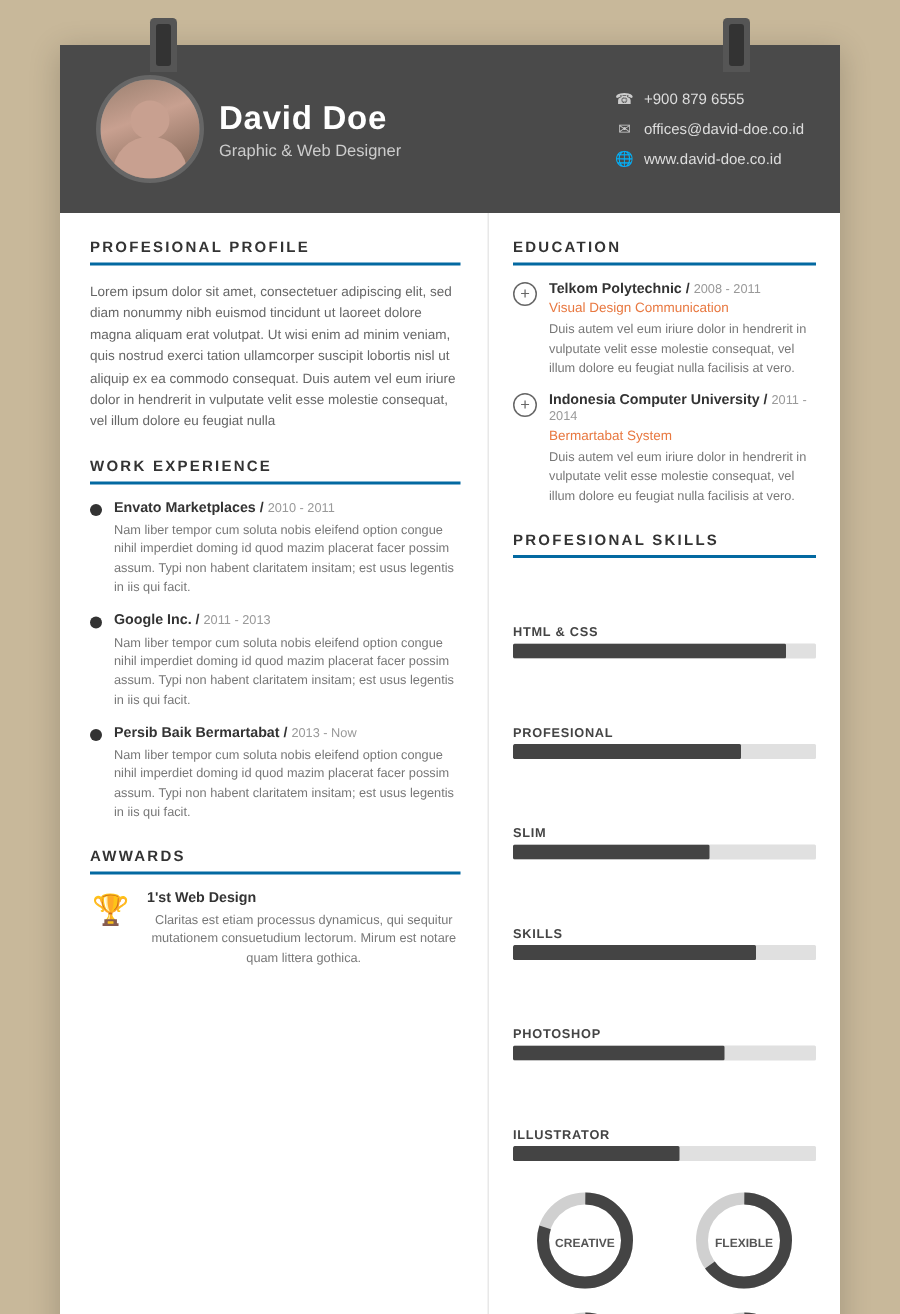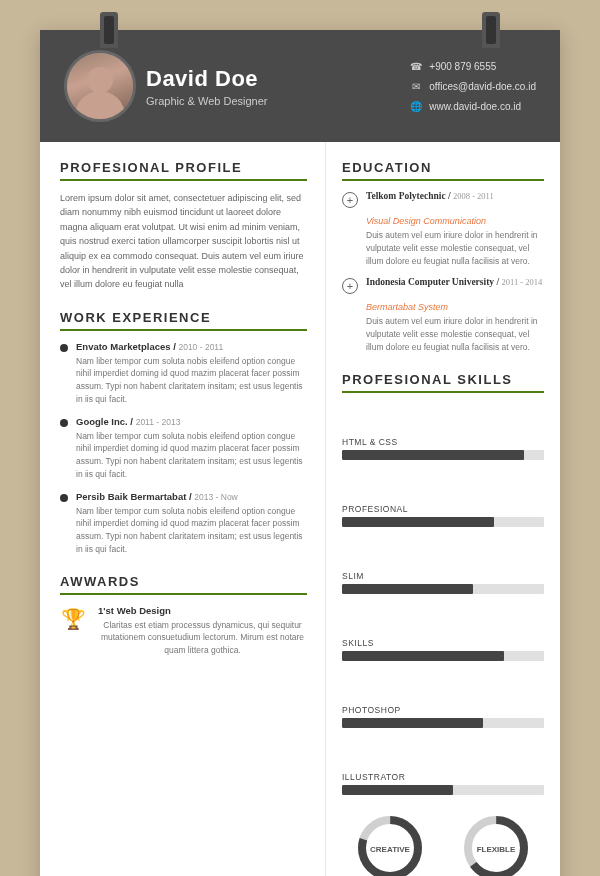--- a/index.html
+++ b/index.html
@@ -131,26 +131,26 @@
     .left-col {
       width: 55%;
       padding: 18px 18px 18px 20px;
       border-right: 1px solid #e8e8e8;
     }
     .right-col {
       width: 45%;
       padding: 18px 16px 18px 16px;
     }
     .section-title {
-      font-size: 13px;
+      font-size: 10px;
       font-weight: bold;
       letter-spacing: 1.5px;
       text-transform: uppercase;
       color: #333;
-      border-bottom: 2px solid #4d7c0f;
+      border-bottom: 2px solid #0369a1;
       padding-bottom: 4px;
       margin-bottom: 10px;
     }
     .section {
       margin-bottom: 18px;
     }
     .profile-text {
       font-size: 9px;
       color: #666;
       line-height: 1.6;
@@ -233,48 +233,46 @@
       font-size: 11px;
       color: #666;
       flex-shrink: 0;
       margin-top: 1px;
     }
     .edu-content {}
     .edu-school {
       font-size: 9.5px;
       font-weight: bold;
       color: #333;
-      font-family: Liberation Serif, serif;
     }
     .edu-period {
       font-size: 8.5px;
       color: #999;
       font-weight: normal;
     }
     .edu-subject {
       font-size: 9px;
       color: #e87840;
-      margin-top: 15px;
-      font-style: italic;
+      margin-top: 2px;
     }
     .edu-desc {
       font-size: 8.5px;
       color: #777;
       line-height: 1.5;
       margin-top: 3px;
     }
     
     .skill-item {
       margin-bottom: 7px;
     }
     .skill-label {
       font-size: 8.5px;
       color: #444;
       margin-bottom: 3px;
-      font-weight: normal;
+      font-weight: bold;
       letter-spacing: 0.5px;
       margin-top: 44px;
     }
     .skill-bar-bg {
       height: 10px;
       background: #e0e0e0;
       border-radius: 1px;
       overflow: hidden;
     }
     .skill-bar-fill {

